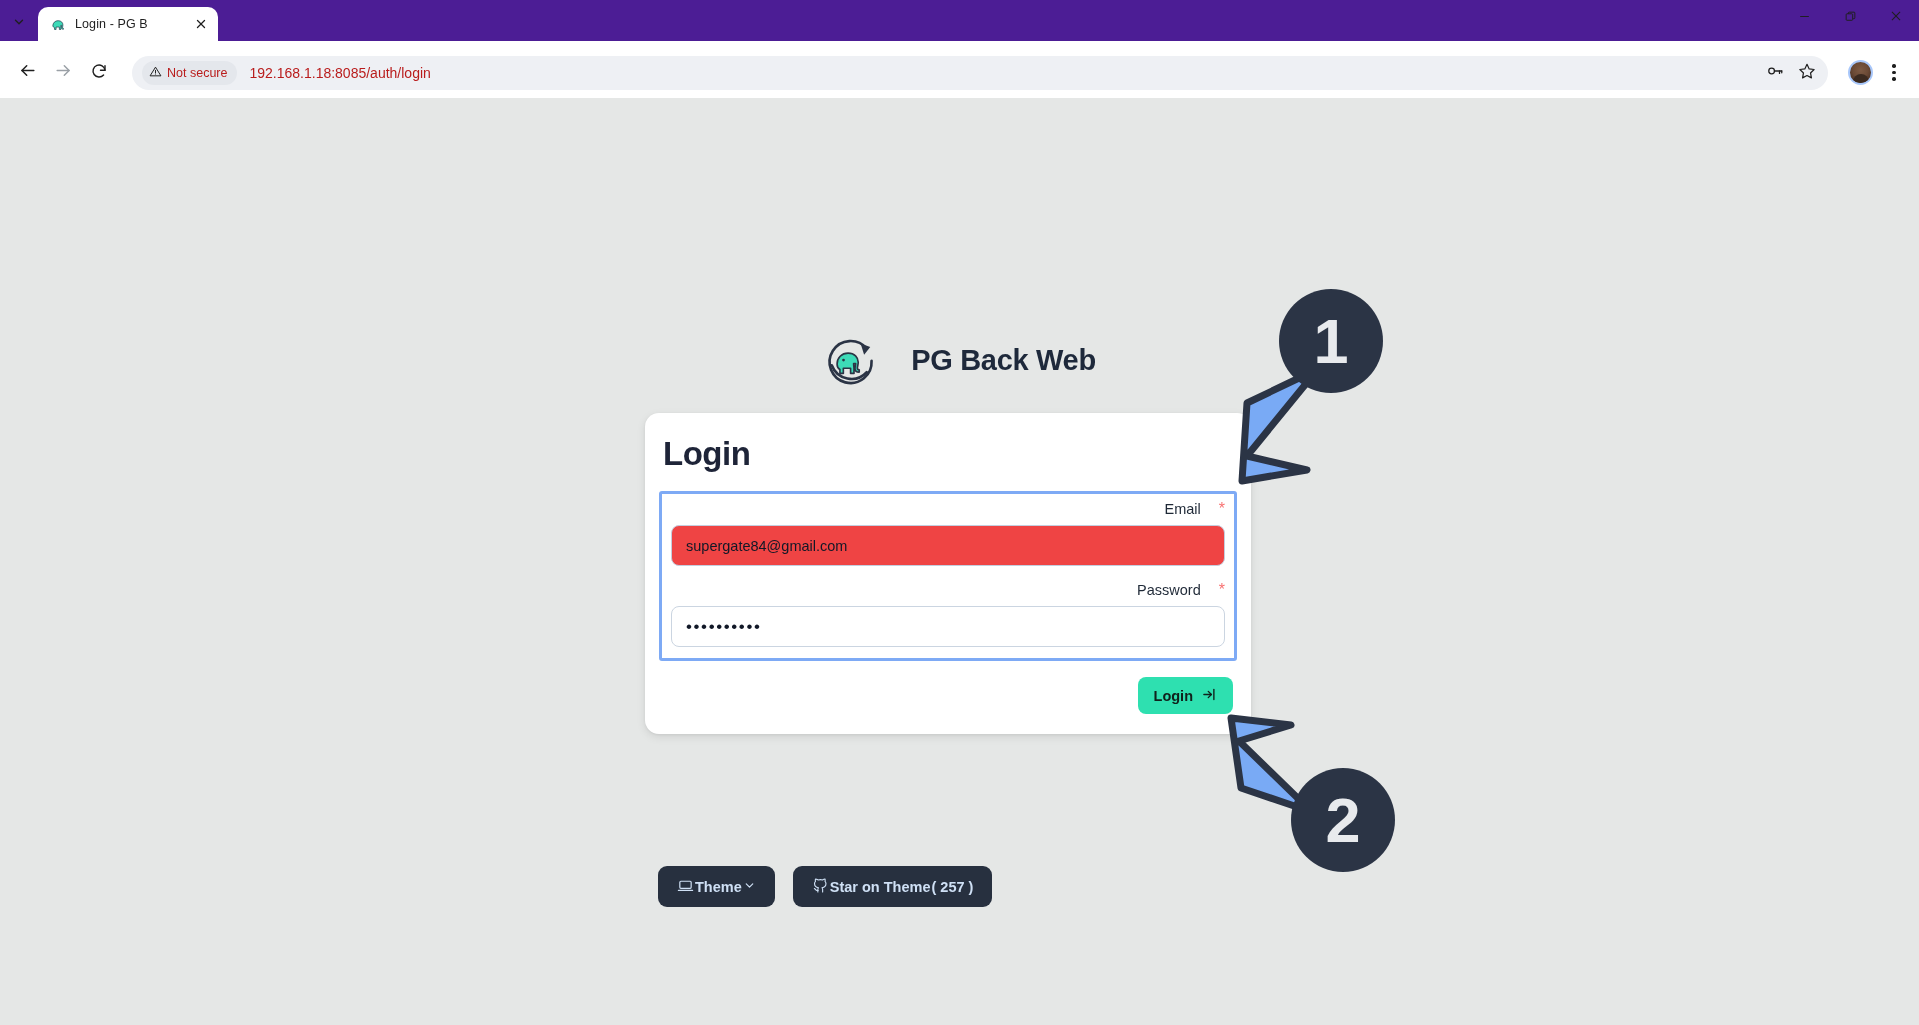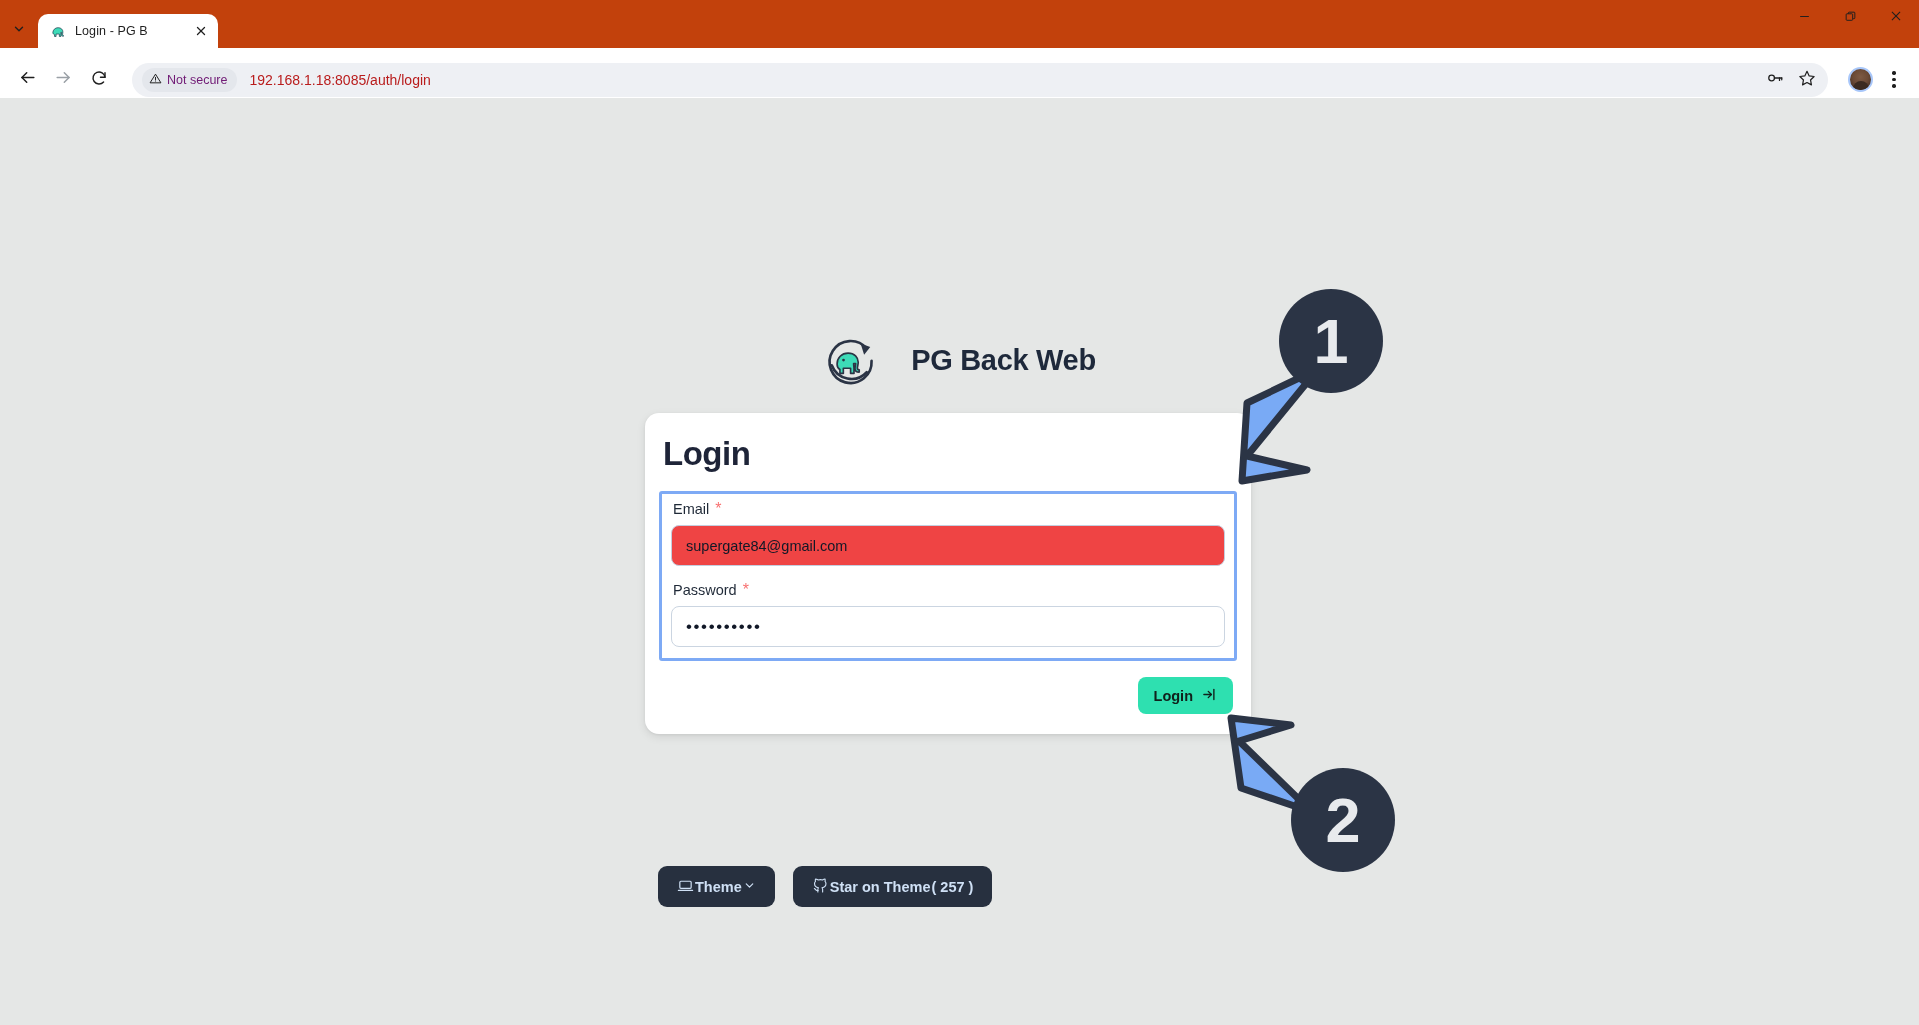--- a/index.html
+++ b/index.html
@@ -6,21 +6,21 @@
   html, body {
     width: 1919px; height: 1025px;
     overflow: hidden;
     font-family: "Liberation Sans", sans-serif;
   }
 
   
   #browser-window { width: 1919px; height: 1025px; position: relative; background: #fff; }
 
   .tabstrip {
-    height: 48px; background: #c2410c; display: flex; align-items: flex-end;
+    height: 41px; background: #4c1d95; display: flex; align-items: flex-end;
     position: relative;
   }
   .tab-list-btn {
     width: 38px; height: 35px; display: flex; align-items: center; justify-content: center;
     color: #1f1f1f;
   }
   .tab {
     height: 34px; min-width: 180px; max-width: 240px;
     background: #ffffff; border-radius: 10px 10px 0 0;
     display: flex; align-items: center; gap: 8px; padding: 0 8px 0 12px;
@@ -46,21 +46,21 @@
   .nav-btn { width: 34px; height: 34px; display: flex; align-items: center; justify-content: center; border-radius: 50%; }
   .omnibox {
     flex: 1 1 auto; height: 34px; margin-left: 14px; margin-right: 8px;
     background: #eef0f4; border-radius: 18px;
     display: flex; align-items: center; padding: 0 6px 0 10px; gap: 6px;
     position: relative;
   }
   .notsecure {
     display: flex; align-items: center; gap: 5px;
     background: #e4e7ec; border-radius: 14px; padding: 4px 10px 4px 7px;
-    font-size: 12.5px; color: #701a75; white-space: nowrap;
+    font-size: 12.5px; color: #b91c1c; white-space: nowrap;
   }
   .url-text { font-size: 14px; color: #b91c1c; white-space: nowrap; flex: 1 1 auto; margin-left: 6px; }
   .omni-actions { display: flex; align-items: center; gap: 2px; margin-left: auto; }
   .omni-icon { width: 30px; height: 30px; display: flex; align-items: center; justify-content: center; border-radius: 50%; }
   .avatar {
     width: 25px; height: 25px; border-radius: 50%; margin-left: 10px;
     background: radial-gradient(circle at 50% 38%, #7d5a44 0%, #6b4a36 45%, #4e3527 75%);
     border: 2px solid #a8c7fa; flex: 0 0 25px; position: relative; overflow: hidden;
   }
   .avatar::after {
@@ -91,22 +91,22 @@
   }
   .card-title {
     font-size: 33px; font-weight: bold; color: #1e2438; letter-spacing: -0.5px;
     padding-left: 1px; margin-bottom: 18px;
   }
   .fields-highlight {
     border: 3px solid #7eaaf5; border-radius: 3px; padding: 7px 9px 11px 9px;
     margin: 0 -3px;
   }
   .field-label {
-    font-size: 14.5px; color: #1f2937; display: flex; align-items: baseline; gap: 6px;
-    margin-bottom: 8px; padding-left: 2px;
+    font-size: 14.5px; color: #1f2937; display: flex; align-items: baseline; gap: 18px;
+    margin-bottom: 8px; padding-left: 2px; justify-content: flex-end;
   }
   .req { color: #f87171; font-size: 16px; line-height: 1; }
   .input {
     width: 100%; height: 41px; border-radius: 8px;
     display: flex; align-items: center; padding: 0 14px;
     font-size: 14.5px; color: #111827;
     border: 1px solid #cbd5e1; background: #ffffff;
   }
   .input.filled { background: #ef4444; border-color: #c4cede; }
   .input.pwd { letter-spacing: 1.6px; font-size: 17px; color: #111827; }

